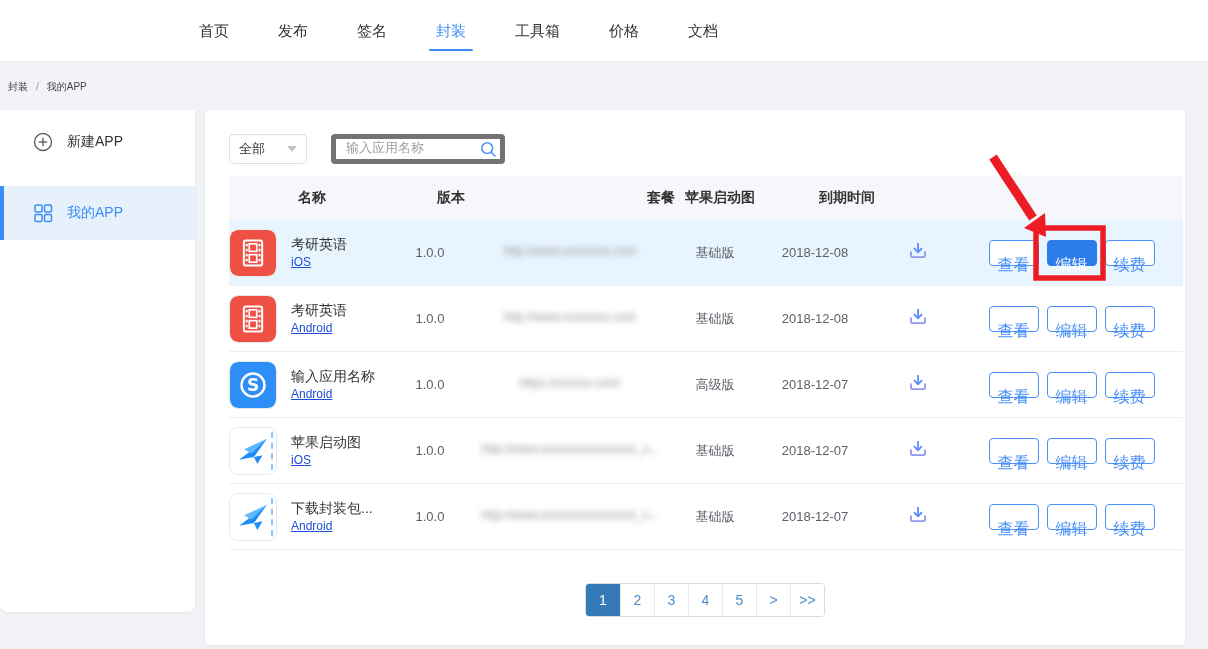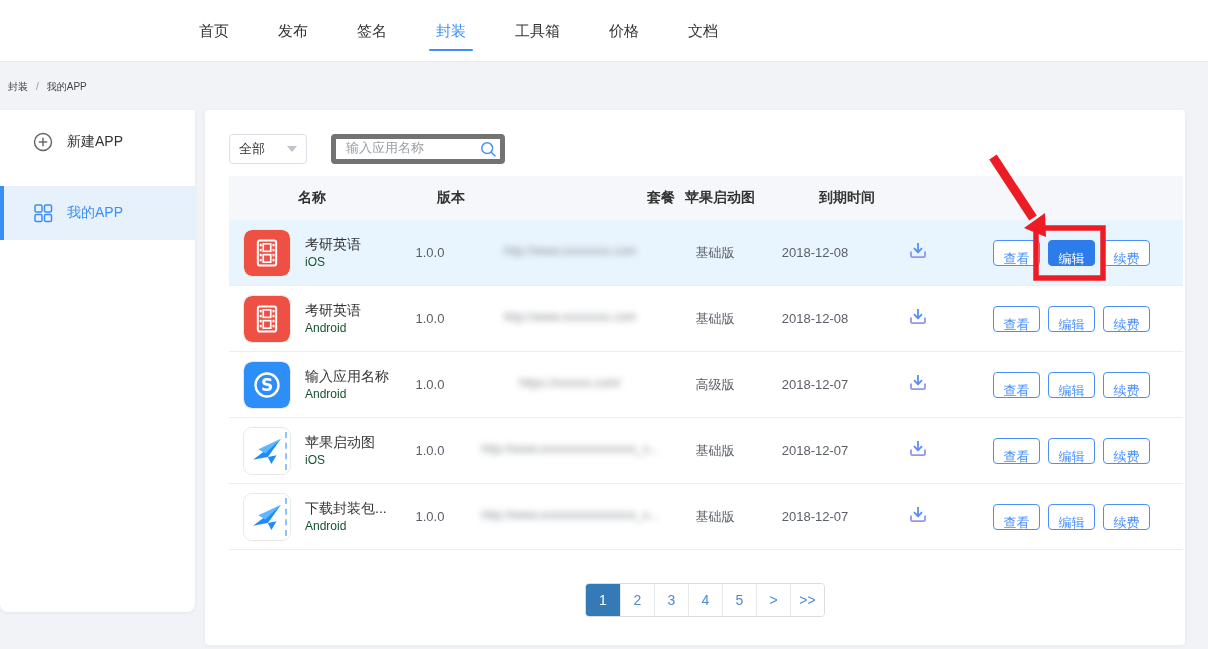--- a/index.html
+++ b/index.html
@@ -39,29 +39,29 @@
 
   
   .table { position:absolute; left:24px; top:66px; width:954px; }
   .tgrid { display:grid; grid-template-columns:166px 70px 210px 80px 120px 85px 1fr; align-items:center; }
   .thead { height:44px; background:#f6f7fa; font-size:14px; font-weight:bold; color:#333; }
   .thead .th { text-align:right; }
   .thead .th:first-child { text-align:center; }
   .trow { height:66px; border-bottom:1px solid #ebeef5; font-size:13px; color:#5a5e66; background:#fff; }
   .trow.hl { background:#e9f5fe; }
   .cell { text-align:center; }
-  .name-cell { display:flex; align-items:center; padding-left:14px; text-align:left; }
+  .name-cell { display:flex; align-items:center; padding-left:0; text-align:left; }
   .app-frame { width:48px; height:48px; background:#fff; border:1px solid #e8e8e8; border-radius:9px; display:flex; align-items:center; justify-content:center; overflow:hidden; position:relative; flex:0 0 48px; }
   .name-txt { margin-left:14px; }
   .app-name { font-size:14px; color:#333; line-height:19px; }
-  .app-plat { font-size:12px; color:#14532d; line-height:16px; }
+  .app-plat { font-size:12px; color:#1d4ed8; line-height:16px;text-decoration:underline; }
   .url-blur { filter:blur(3px); color:#8a9097; font-size:12px; white-space:nowrap; overflow:hidden; max-width:205px; display:inline-block; }
   .dl-wrap { display:inline-flex; cursor:pointer; }
   .btns { display:flex; justify-content:center; gap:8px; }
-  .act-btn { min-width:47px; height:26px; padding:6px 8px; border:1px solid #4a90f7; border-radius:4px; background:#fff; color:#4a90f7; font-size:13px; cursor:pointer; font-family:Liberation Sans, sans-serif; line-height:24px; }
+  .act-btn { min-width:47px; height:26px; padding:12px 8px; border:1px solid #4a90f7; border-radius:4px; background:#fff; color:#4a90f7; font-size:16px; cursor:pointer; font-family:Liberation Sans, sans-serif; line-height:24px; }
   .act-btn.primary { background:#2d7ceb; border-color:#2d7ceb; color:#fff; }
 
   
   .red-app { width:46px; height:46px; background:#ee5044; border-radius:8px; display:flex; align-items:center; justify-content:center; }
   .blue-app { width:46px; height:46px; background:#2e8ef7; border-radius:8px; display:flex; align-items:center; justify-content:center; }
   .bird-app { width:46px; height:46px; background:#fff; border-radius:8px; display:flex; align-items:center; justify-content:center; position:relative; }
   .bird-app .dash { position:absolute; right:3px; top:4px; bottom:4px; border-left:2px dashed #8ec3ff; }
 
   
   .pager { position:absolute; left:380px; top:473px; display:flex; border:1px solid #d9dce1; border-radius:4px; overflow:hidden; background:#fff; }

